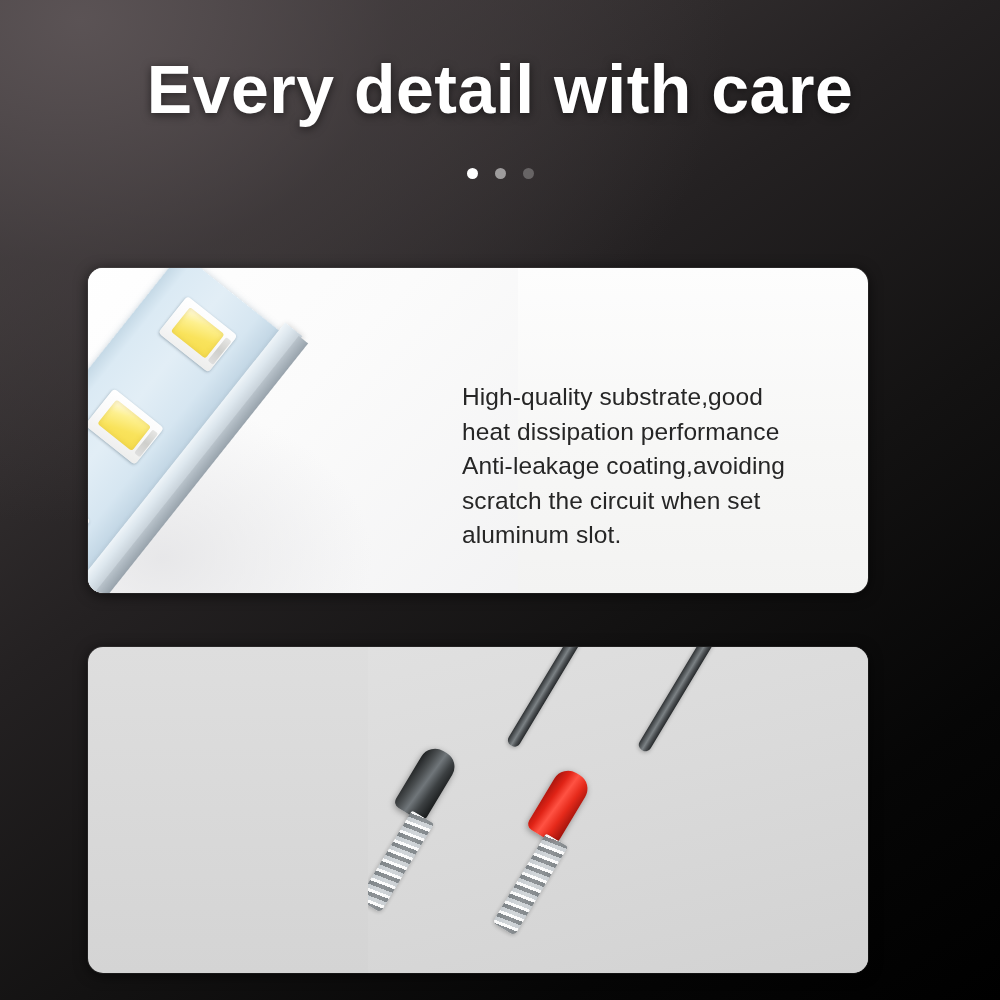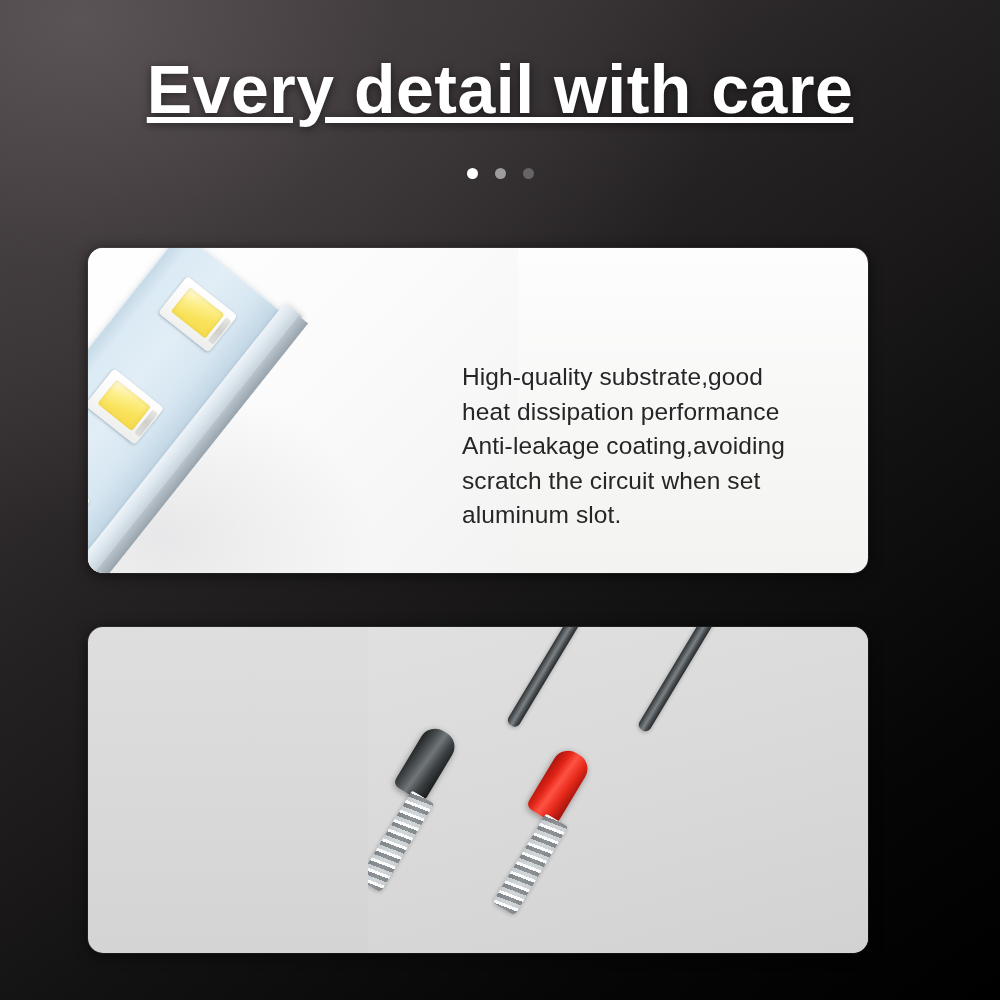--- a/index.html
+++ b/index.html
@@ -30,21 +30,20 @@
     top: 55px;
     width: 1000px;
     text-align: center;
     color: #ffffff;
     font-size: 68px;
     font-weight: bold;
     letter-spacing: 0.5px;
     line-height: 1.0;
     text-shadow: 0 2px 10px rgba(0,0,0,0.55);
     white-space: nowrap;
-    text-decoration: underline;
   }
 
   
   .dots {
     position: absolute;
     left: 0;
     top: 168px;
     width: 1000px;
     display: flex;
     justify-content: center;
@@ -59,20 +58,21 @@
   }
   .dot.d2 { background: rgba(255,255,255,0.52); }
   .dot.d3 { background: rgba(255,255,255,0.26); }
 
   
   .card {
     position: absolute;
     border-radius: 15px;
     overflow: hidden;
     box-shadow: 0 2px 14px rgba(0,0,0,0.65), 0 0 0 1px rgba(255,255,255,0.10);
+    margin-top: 20px;
   }
   #card-led {
     left: 88px;
     top: 248px;
     width: 780px;
     height: 325px;
     background: linear-gradient(180deg, #fdfdfd 0%, #f7f7f6 55%, #f3f3f2 100%);
   }
   #card-terminal {
     left: 88px;

